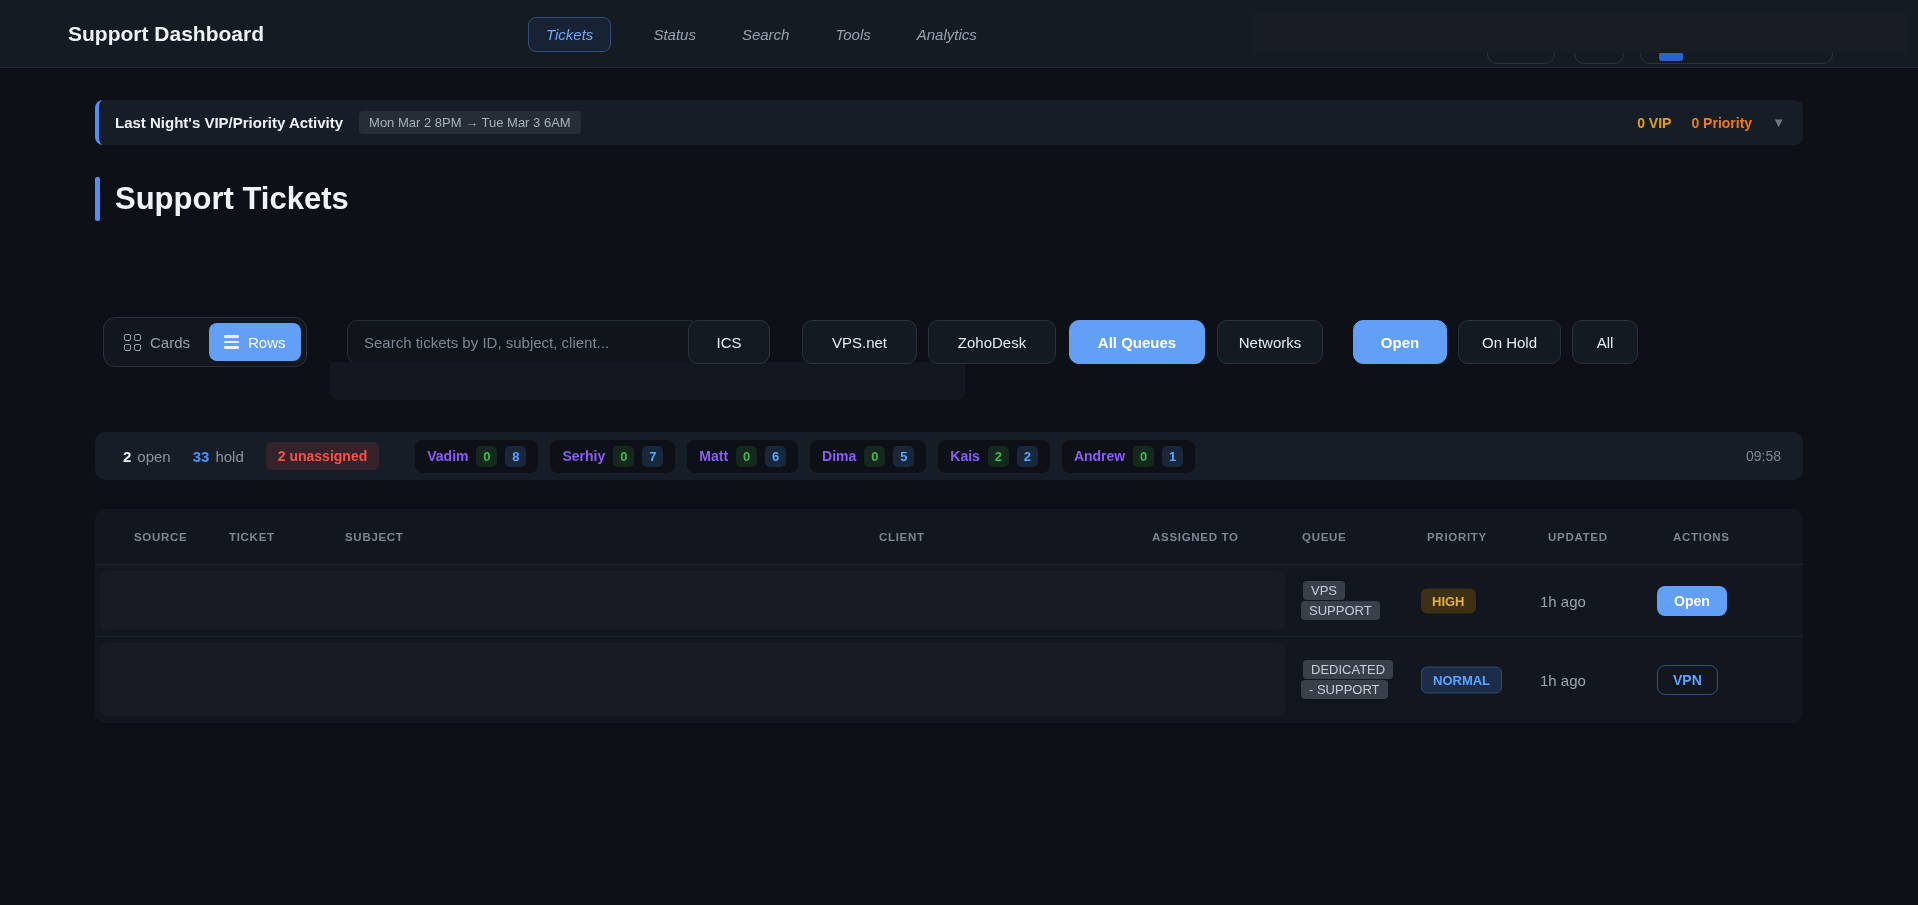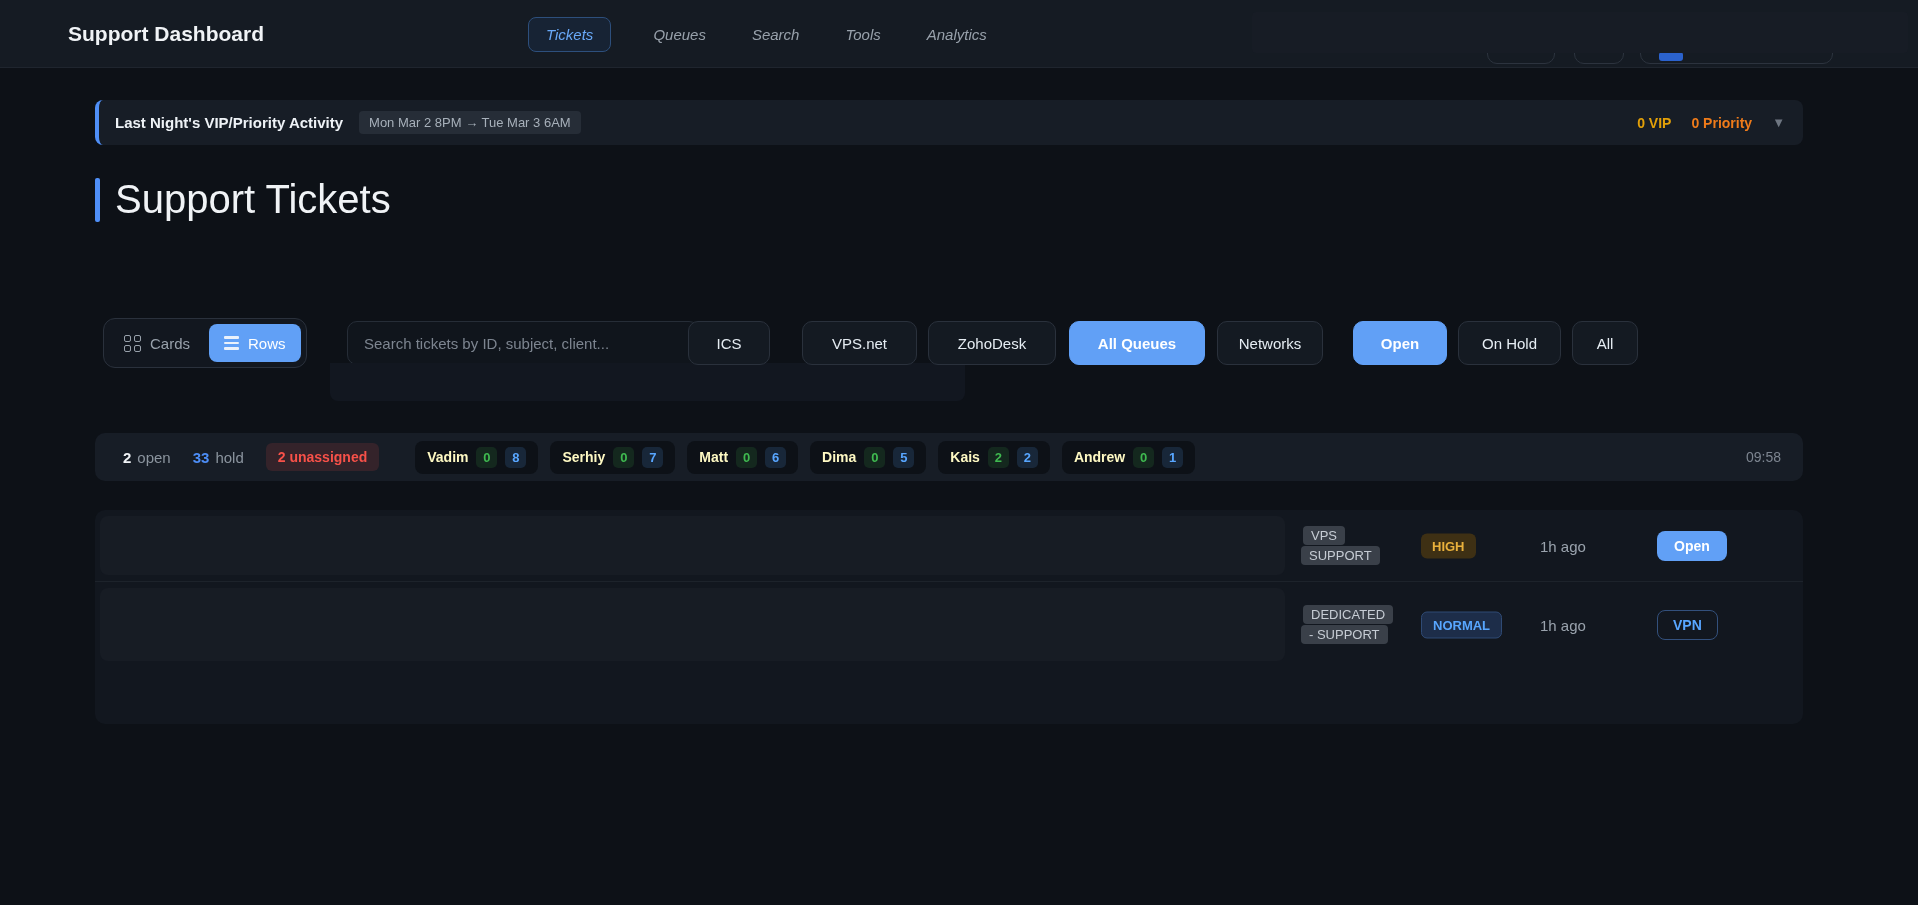--- a/index.html
+++ b/index.html
@@ -25,21 +25,21 @@
   .vip-title { font-size:15px; font-weight:bold; color:#eef2f6; }
   .vip-range { font-size:13px; color:#a7b0ba; background:#262d37; padding:4px 10px; border-radius:4px; }
   .vip-right { margin-left:auto; display:flex; align-items:center; gap:20px; }
   .vip-count { font-size:14px; font-weight:bold; color:#e3a008; }
   .prio-count { font-size:14px; font-weight:bold; color:#ef7b1a; }
   .vip-caret { font-size:13px; color:#6e7681; cursor:pointer; }
 
   
   .page-head { margin-top:32px; display:flex; align-items:center; }
   .head-bar { width:5px; height:44px; background:#4f8ff7; border-radius:2px; }
-  .page-title { margin-left:15px; font-size:40px; font-weight:normal; color:#f0f3f6; }
+  .page-title { margin-left:15px; font-size:31px; font-weight:bold; color:#f0f3f6; }
 
   
   .filters { margin-top:99px; position:relative; height:44px; }
   .fbtn { position:absolute; top:0; height:44px; border:1px solid #2a313c; border-radius:10px;
     background:#141a22; color:#e6edf3; font-size:15px; display:flex; align-items:center; justify-content:center; cursor:pointer; }
   .fbtn.sel { background:#61a0f6; border-color:#61a0f6; color:#ffffff; font-weight:bold; }
   .view-group { position:absolute; left:8px; top:-3px; height:50px; border:1px solid #2a313c; border-radius:12px;
     display:flex; align-items:center; gap:4px; padding:0 5px; background:#12171f; }
   .vg-btn { height:38px; border-radius:8px; display:flex; align-items:center; gap:9px; padding:0 15px;
     font-size:15px; color:#98a1ab; cursor:pointer; background:transparent; border:none; }
@@ -58,21 +58,21 @@
   .stats { margin-top:68px; height:48px; background:#171d26; border-radius:10px;
     display:flex; align-items:center; padding:0 22px 0 28px; }
   .stat-pair { display:flex; align-items:baseline; gap:6px; margin-right:22px; font-size:15px; }
   .stat-num { font-weight:bold; color:#f0f3f6; }
   .stat-num.blue { color:#4d8ef7; }
   .stat-lbl { color:#8b949e; }
   .unassigned-pill { font-size:14px; font-weight:bold; color:#f85149; background:rgba(248,81,73,.13);
     padding:6px 12px; border-radius:6px; margin-right:36px; }
   .agents { display:flex; gap:12px; }
   .agent-chip { display:flex; align-items:center; gap:8px; background:#0d1117; border-radius:8px; padding:6px 12px; cursor:pointer; }
-  .agent-name { font-size:14px; font-weight:bold; color:#fef9c3; }
+  .agent-name { font-size:14px; font-weight:bold; color:#8b5cf6; }
   .cnt { min-width:21px; height:21px; display:flex; align-items:center; justify-content:center;
     border-radius:5px; font-size:13px; font-weight:bold; padding:0 4px; }
   .cnt.g { color:#3fb950; background:rgba(63,185,80,.14); }
   .cnt.b { color:#58a6ff; background:rgba(88,166,255,.15); }
   .clock { margin-left:auto; font-size:14px; color:#7d8590; }
 
   
   .table-card { margin-top:29px; height:214px; background:#12171f; border-radius:10px; position:relative; overflow:hidden; }
   .thead { position:relative; height:56px; border-bottom:1px solid #21262d; }
   .th { position:absolute; top:50%; transform:translateY(-50%); font-size:11.5px; font-weight:bold;
@@ -94,21 +94,21 @@
   .act.filled { background:#61a0f6; color:#fff; border:none; padding:7px 17px; }
   .act.outline { background:transparent; color:#58a6ff; border:1px solid #33507c; padding:6px 15px; }
 </style>
 </head>
 <body>
 
 <div class="topbar">
   <div class="app-title">Support Dashboard</div>
   <div class="nav">
     <div class="tab active">Tickets</div>
-    <div class="tab">Queues</div>
+    <div class="tab">Status</div>
     <div class="tab">Search</div>
     <div class="tab">Tools</div>
     <div class="tab">Analytics</div>
   </div>
   <div class="hdr-cut-btn" style="left:1487px;width:68px;"></div>
   <div class="hdr-cut-btn" style="left:1574px;width:50px;"></div>
   <div class="hdr-cut-btn" style="left:1640px;width:193px;">
     <span class="blue-glyph"></span>
   </div>
   <div class="hdr-panel"></div>
@@ -205,20 +205,31 @@
         <span class="agent-name">Andrew</span>
         <span class="cnt g">0</span>
         <span class="cnt b">1</span>
       </span>
     </span>
 
     <span class="clock">09:58</span>
   </div>
 
   <div class="table-card">
+    <div class="thead">
+      <span class="th" style="left:39px">SOURCE</span>
+      <span class="th" style="left:134px">TICKET</span>
+      <span class="th" style="left:250px">SUBJECT</span>
+      <span class="th" style="left:784px">CLIENT</span>
+      <span class="th" style="left:1057px">ASSIGNED TO</span>
+      <span class="th" style="left:1207px">QUEUE</span>
+      <span class="th" style="left:1332px">PRIORITY</span>
+      <span class="th" style="left:1453px">UPDATED</span>
+      <span class="th" style="left:1578px">ACTIONS</span>
+    </div>
 
     <div class="trow r1">
       <div class="row-fill"></div>
       <div class="cell queue-tag">
         <div>VPS</div>
         <div>SUPPORT</div>
       </div>
       <span class="cell pri high">HIGH</span>
       <span class="cell upd">1h ago</span>
       <button class="cell act filled">Open</button>

